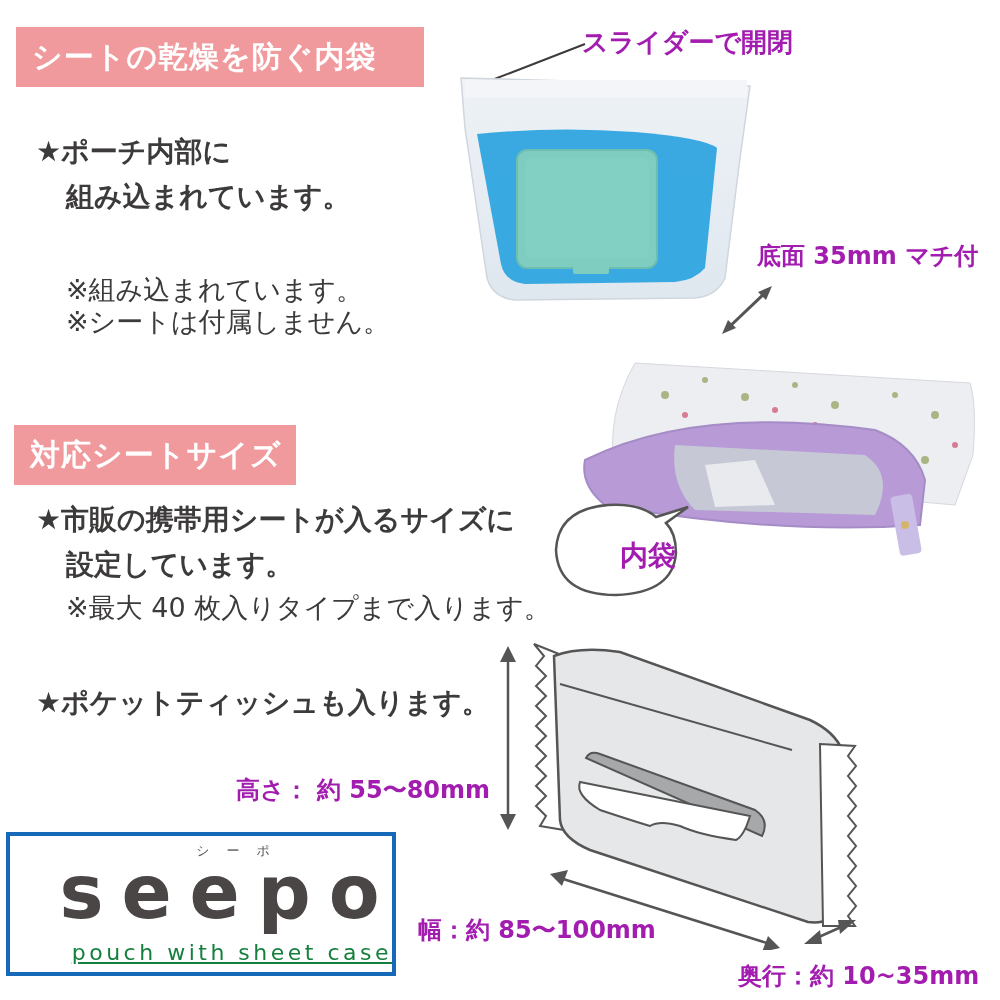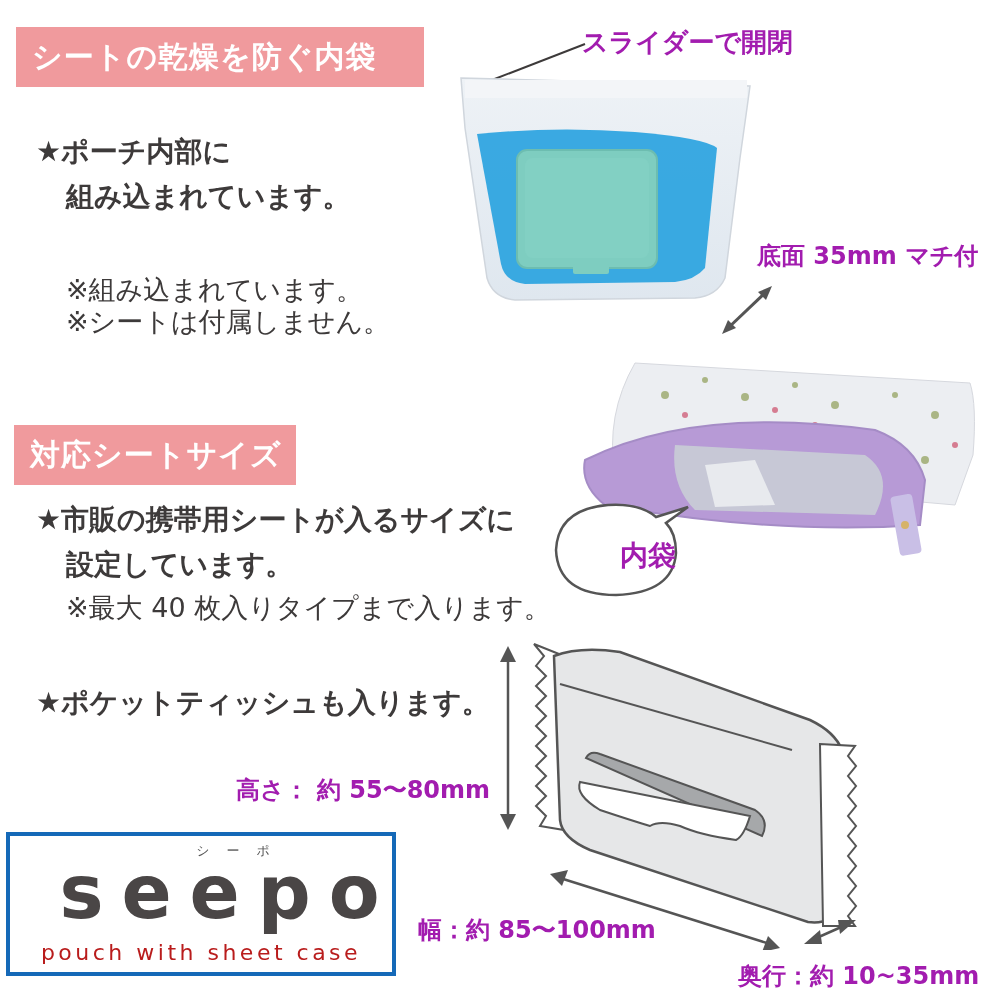--- a/index.html
+++ b/index.html
@@ -115,14 +115,14 @@
   <polygon points="366,280 350,294 348,280" fill="#555"></polygon>
 </svg>
 
 <div class="abs lbl" style="left:236px;top:774px;">高さ： 約 55〜80mm</div>
 <div class="abs lbl" style="left:418px;top:914px;text-align:center;">幅：約 85〜100mm</div>
 <div class="abs lbl" style="left:738px;top:960px;">奥行：約 10~35mm</div>
 
 <div class="logo">
   <div class="abs" style="left:0;top:6px;width:422px;text-align:center;font-size:13px;color:#555;letter-spacing:2px;padding-left:26px;box-sizing:border-box;">シ　ー　ポ</div>
   <div class="abs" style="left:0;top:14px;width:437px;text-align:center;font-size:74px;font-weight:bold;letter-spacing:18px;line-height:84px;color:#4a4646;font-family:'DejaVu Sans',sans-serif;">seepo</div>
-  <div class="abs" style="left:0;top:104px;width:382px;text-align:center;font-size:22px;letter-spacing:3.5px;color:#b91c1c;">pouch with sheet case</div>
+  <div class="abs" style="left:0;top:104px;width:382px;text-align:right;font-size:22px;letter-spacing:3.5px;color:#15803d;text-decoration:underline;">pouch with sheet case</div>
 </div>
 
 </body></html>

